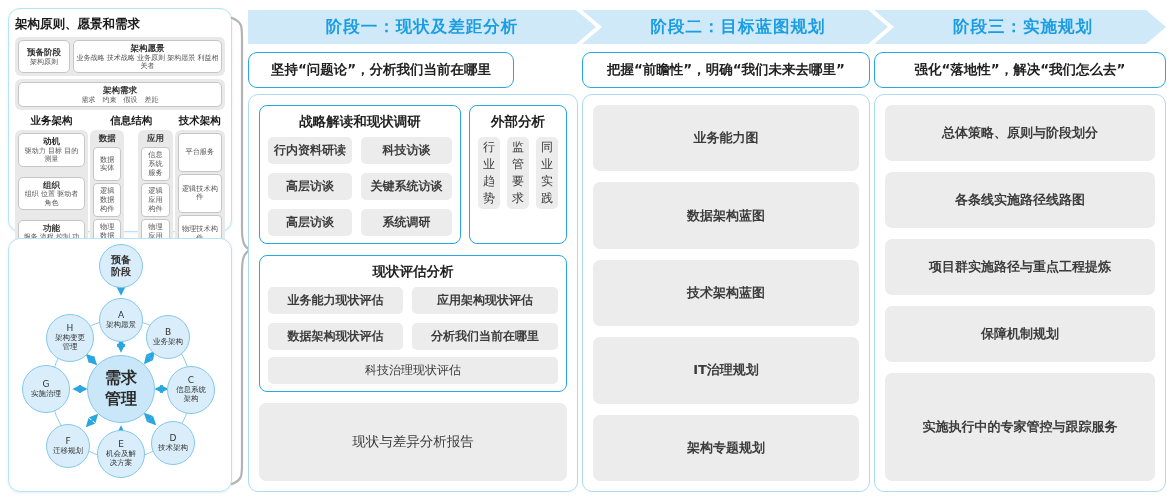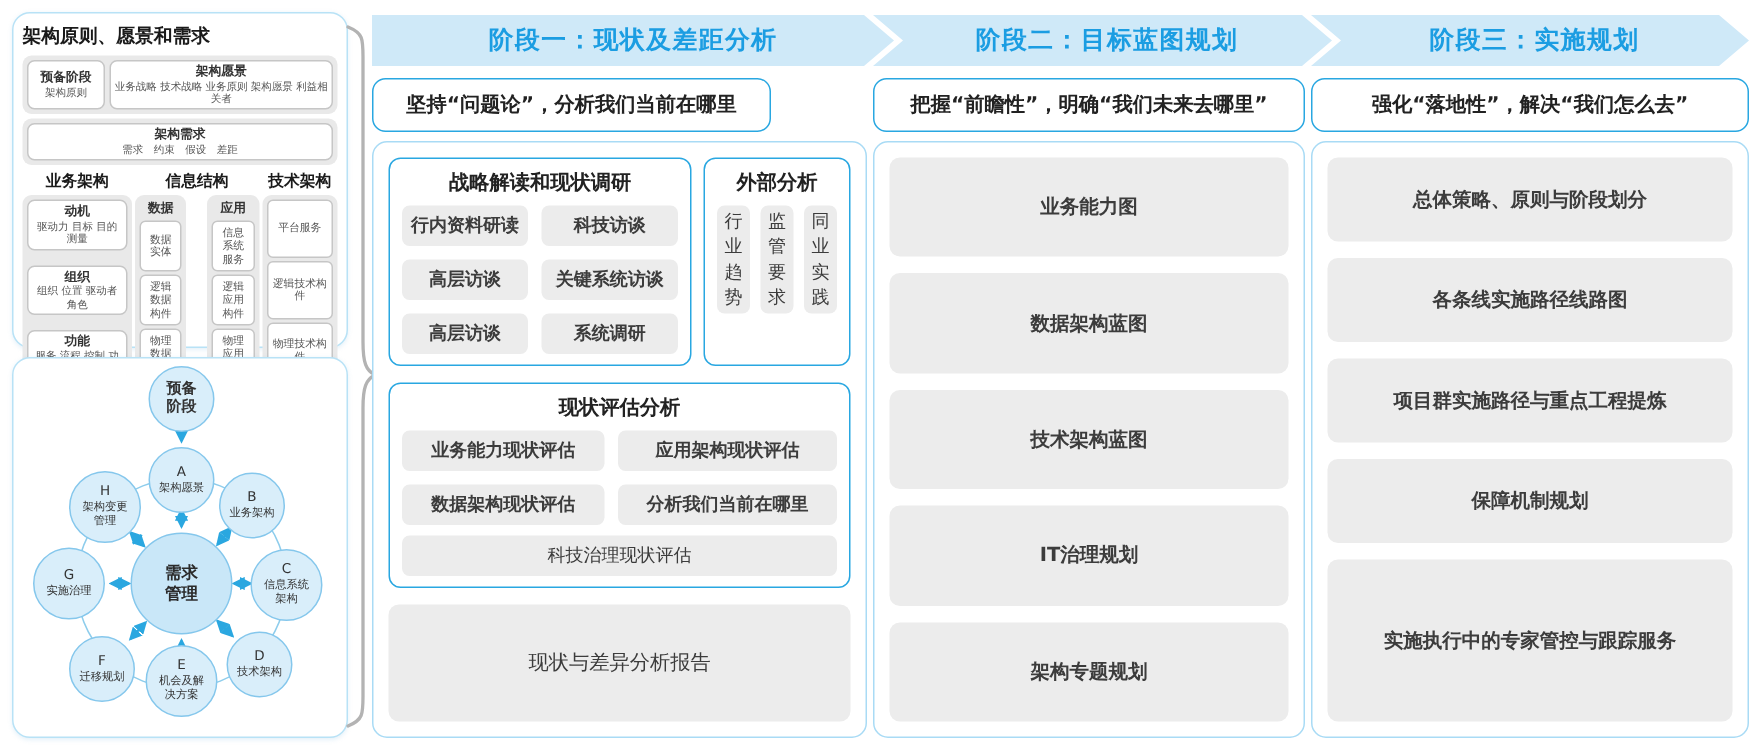--- a/index.html
+++ b/index.html
@@ -36,21 +36,21 @@
   .wb-sub2 { font-size:7.5px; color:#555; }
 
   
   .lb { left:8px; top:238px; width:224px; height:254px; }
   .adm-svg { position:absolute; left:0; top:0; }
   .cnode { position:absolute; background:#d9eefa; border:1px solid #85c7ec; border-radius:50%; display:flex; flex-direction:column; align-items:center; justify-content:center; text-align:center; }
   .cletter { font-size:9px; color:#333; line-height:1.1; }
   .clabel { font-size:7.5px; color:#333; line-height:1.15; }
   .clabel-big { font-weight:bold; font-size:10px; color:#333; width:24px; line-height:1.25; }
   .ccenter { position:absolute; left:78px; top:116px; width:68px; height:68px; background:#c9e7f8; border:1px solid #85c7ec; border-radius:50%; display:flex; align-items:center; justify-content:center; }
-  .ccenter-t { display:block; width:32px; font-weight:bold; font-size:11px; color:#2b2b2b; text-align:center; line-height:1.3; }
+  .ccenter-t { display:block; width:32px; font-weight:bold; font-size:16px; color:#2b2b2b; text-align:center; line-height:1.3; }
 
   
   .brace { position:absolute; left:229px; top:16px; }
 
   
   .band { position:absolute; top:10px; height:34px; background:#cfe9f8; display:flex; align-items:center; justify-content:center; font-weight:bold; font-size:16.5px; color:#1b9de2; letter-spacing:1px; }
   .seg1 { left:248px; width:348px; clip-path:polygon(0 0, calc(100% - 20px) 0, 100% 50%, calc(100% - 20px) 100%, 0 100%); }
   .seg2 { left:582px; width:306px; clip-path:polygon(0 0, calc(100% - 20px) 0, 100% 50%, calc(100% - 20px) 100%, 0 100%, 20px 50%); }
   .seg3 { left:874px; width:292px; clip-path:polygon(0 0, calc(100% - 20px) 0, 100% 50%, calc(100% - 20px) 100%, 0 100%, 20px 50%); }
   .seg1 span { } .seg2 span, .seg3 span { margin-left:6px; }

